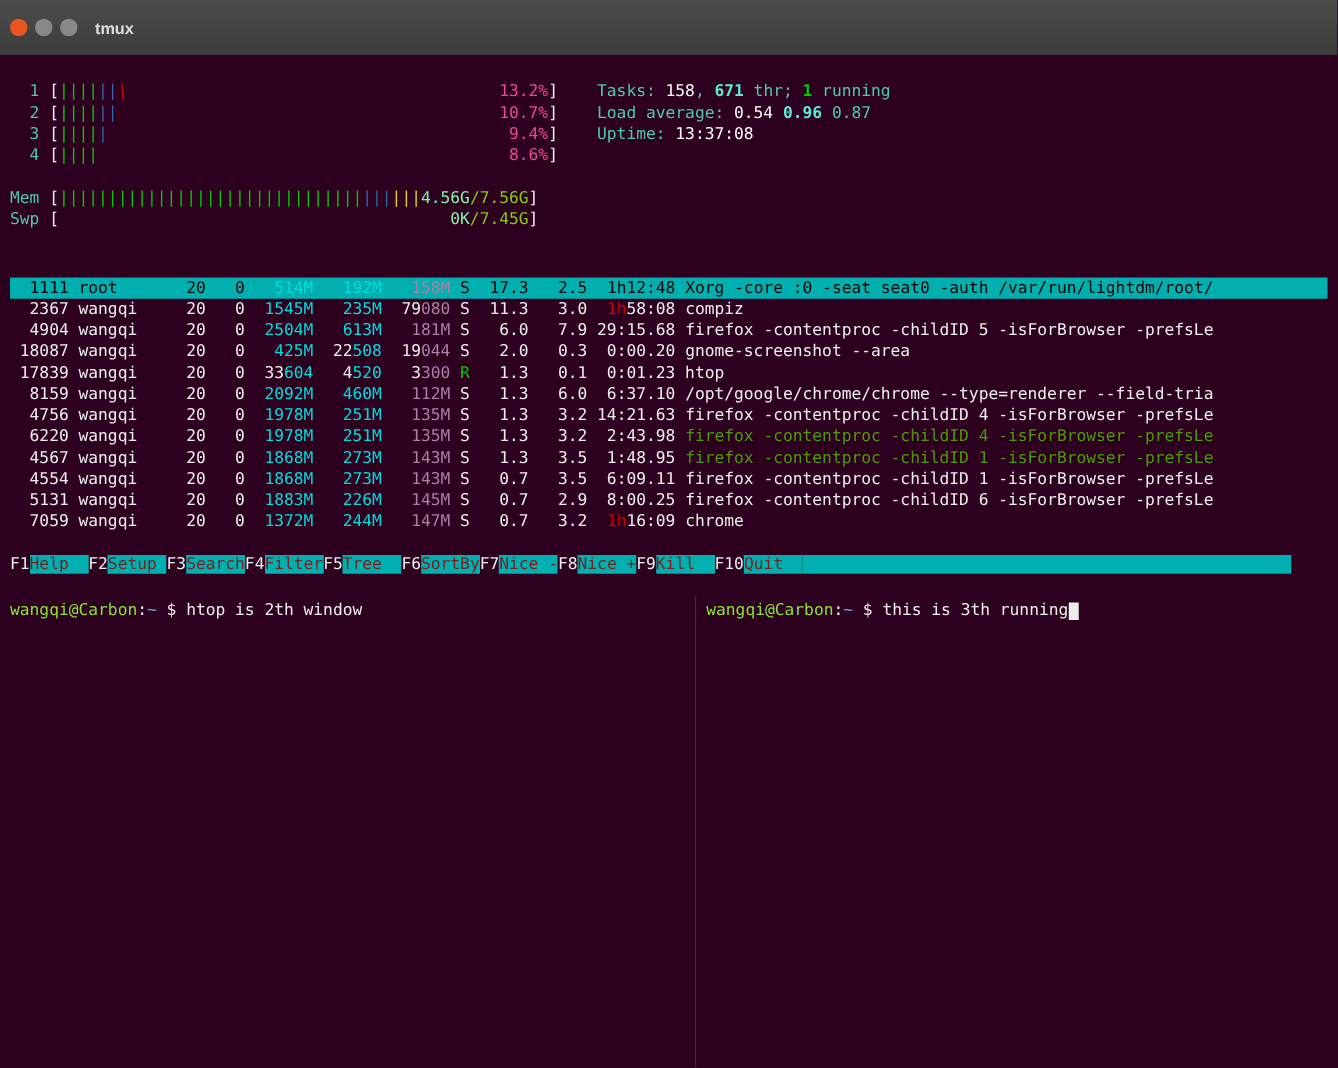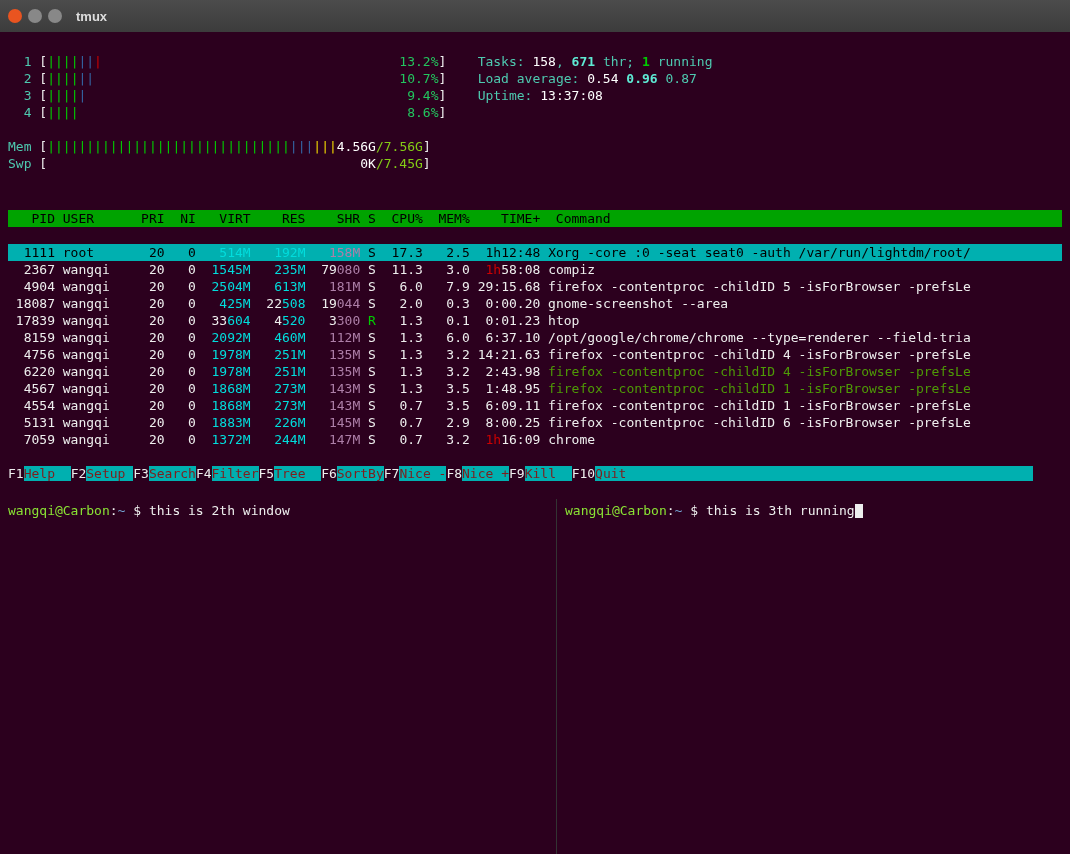--- a/index.html
+++ b/index.html
@@ -5,21 +5,21 @@
 * { margin: 0; padding: 0; box-sizing: border-box; }
 body {
   font-family: "DejaVu Sans Mono", "Liberation Mono", monospace;
   font-size: 13px;
   background: #2c001e;
   width: 1070px;
   height: 854px;
   overflow: hidden;
 }
 .titlebar {
-  height: 32px;
+  height: 44px;
   background: linear-gradient(#4c4c4c, #3c3c3c);
   display: flex;
   align-items: center;
   padding: 0 8px;
   gap: 6px;
 }
 .win-btn {
   width: 14px; height: 14px; border-radius: 50%;
   display: inline-block;
 }
@@ -35,22 +35,22 @@
   line-height: 17px;
   white-space: pre;
   font-size: 13px;
 }
 .cpu-label { color: #4ec9b0; width: 35px; text-align: right; }
 .bracket { color: #eee; }
 .bar-green { color: #00cc00; }
 .bar-red { color: #cc0000; }
 .bar-blue { color: #3465a4; }
 .bar-yellow { color: #edd400; }
-.pct { color: #22c55e; }
-.mem-used { color: #ffffff; }
+.pct { color: #ec4899; }
+.mem-used { color: #86efac; }
 .mem-total { color: #84cc16; }
 
 .sysinfo { color: #4ec9b0; }
 .sysinfo .white { color: #fff; }
 .sysinfo .num { color: #5eead4; font-weight: bold; }
 .sysinfo .green { color: #00cc00; font-weight: bold; }
 
 .header-row {
   background: #00a300;
   color: #000;
@@ -101,21 +101,20 @@
   <span class="win-btn win-close"></span>
   <span class="win-btn win-min"></span>
   <span class="win-btn win-max"></span>
   <span class="win-title">tmux</span>
 </div>
 
 <div class="terminal">
 <div id="cpu-area"><div class="row"><span class="cpu-label">  1 </span><span class="bracket">[</span><span class="bar-green">|</span><span class="bar-green">|</span><span class="bar-green">|</span><span class="bar-green">|</span><span class="bar-blue">|</span><span class="bar-blue">|</span><span class="bar-red">|</span>                                      <span class="pct">13.2%</span><span class="bracket">]</span>    <span class="sysinfo"><span>Tasks: </span><span class="white">158</span>, <span class="num">671</span> thr; <span class="green">1</span> running</span></div><div class="row"><span class="cpu-label">  2 </span><span class="bracket">[</span><span class="bar-green">|</span><span class="bar-green">|</span><span class="bar-green">|</span><span class="bar-green">|</span><span class="bar-blue">|</span><span class="bar-blue">|</span>                                       <span class="pct">10.7%</span><span class="bracket">]</span>    <span class="sysinfo"><span>Load average: </span><span class="white">0.54</span> <span class="num">0.96</span> <span>0.87</span></span></div><div class="row"><span class="cpu-label">  3 </span><span class="bracket">[</span><span class="bar-green">|</span><span class="bar-green">|</span><span class="bar-green">|</span><span class="bar-green">|</span><span class="bar-blue">|</span>                                         <span class="pct">9.4%</span><span class="bracket">]</span>    <span class="sysinfo"><span>Uptime: </span><span class="white">13:37:08</span></span></div><div class="row"><span class="cpu-label">  4 </span><span class="bracket">[</span><span class="bar-green">|</span><span class="bar-green">|</span><span class="bar-green">|</span><span class="bar-green">|</span>                                          <span class="pct">8.6%</span><span class="bracket">]</span>    </div></div>
 <div id="mem-area"><div class="row"><span class="cpu-label">Mem </span><span class="bracket">[</span><span class="bar-green">|</span><span class="bar-green">|</span><span class="bar-green">|</span><span class="bar-green">|</span><span class="bar-green">|</span><span class="bar-green">|</span><span class="bar-green">|</span><span class="bar-green">|</span><span class="bar-green">|</span><span class="bar-green">|</span><span class="bar-green">|</span><span class="bar-green">|</span><span class="bar-green">|</span><span class="bar-green">|</span><span class="bar-green">|</span><span class="bar-green">|</span><span class="bar-green">|</span><span class="bar-green">|</span><span class="bar-green">|</span><span class="bar-green">|</span><span class="bar-green">|</span><span class="bar-green">|</span><span class="bar-green">|</span><span class="bar-green">|</span><span class="bar-green">|</span><span class="bar-green">|</span><span class="bar-green">|</span><span class="bar-green">|</span><span class="bar-green">|</span><span class="bar-green">|</span><span class="bar-green">|</span><span class="bar-blue">|</span><span class="bar-blue">|</span><span class="bar-blue">|</span><span class="bar-yellow">|</span><span class="bar-yellow">|</span><span class="bar-yellow">|</span><span class="mem-used">4.56G</span><span class="mem-total">/7.56G</span><span class="bracket">]</span></div><div class="row"><span class="cpu-label">Swp </span><span class="bracket">[</span>                                        <span class="mem-used">0K</span><span class="mem-total">/7.45G</span><span class="bracket">]</span></div></div>
 <div style="height:4px"></div>
-<div id="header-row" class="header-row">   PID USER      PRI  NI   VIRT    RES    SHR S  CPU%  MEM%    TIME+  Command</div>
 <div id="proc-rows"><div class="row selected-row">  1111 <span class="">root    </span>   20   0 <span class="cyan">  514M</span> <span class="cyan">  192M</span> <span class="magenta">  158M</span> S  17.3   2.5  <span class="">1h</span>12:48 <span class="">Xorg -core :0 -seat seat0 -auth /var/run/lightdm/root/</span></div><div class="row">  2367 <span class="white">wangqi  </span>   20   0 <span class="cyan"> 1545M</span> <span class="cyan">  235M</span>  <span class="white">79</span><span class="magenta">080</span> S  11.3   3.0  <span class="red">1h</span>58:08 <span class="white">compiz</span></div><div class="row">  4904 <span class="white">wangqi  </span>   20   0 <span class="cyan"> 2504M</span> <span class="cyan">  613M</span> <span class="magenta">  181M</span> S   6.0   7.9 29:15.68 <span class="white">firefox -contentproc -childID 5 -isForBrowser -prefsLe</span></div><div class="row"> 18087 <span class="white">wangqi  </span>   20   0 <span class="cyan">  425M</span>  <span class="white">22</span><span class="cyan">508</span>  <span class="white">19</span><span class="magenta">044</span> S   2.0   0.3  0:00.20 <span class="white">gnome-screenshot --area</span></div><div class="row"> 17839 <span class="white">wangqi  </span>   20   0  <span class="white">33</span><span class="cyan">604</span>   <span class="white">4</span><span class="cyan">520</span>   <span class="white">3</span><span class="magenta">300</span> <span class="green">R</span>   1.3   0.1  0:01.23 <span class="white">htop</span></div><div class="row">  8159 <span class="white">wangqi  </span>   20   0 <span class="cyan"> 2092M</span> <span class="cyan">  460M</span> <span class="magenta">  112M</span> S   1.3   6.0  6:37.10 <span class="white">/opt/google/chrome/chrome --type=renderer --field-tria</span></div><div class="row">  4756 <span class="white">wangqi  </span>   20   0 <span class="cyan"> 1978M</span> <span class="cyan">  251M</span> <span class="magenta">  135M</span> S   1.3   3.2 14:21.63 <span class="white">firefox -contentproc -childID 4 -isForBrowser -prefsLe</span></div><div class="row">  6220 <span class="white">wangqi  </span>   20   0 <span class="cyan"> 1978M</span> <span class="cyan">  251M</span> <span class="magenta">  135M</span> S   1.3   3.2  2:43.98 <span class="dimgreen">firefox -contentproc -childID 4 -isForBrowser -prefsLe</span></div><div class="row">  4567 <span class="white">wangqi  </span>   20   0 <span class="cyan"> 1868M</span> <span class="cyan">  273M</span> <span class="magenta">  143M</span> S   1.3   3.5  1:48.95 <span class="dimgreen">firefox -contentproc -childID 1 -isForBrowser -prefsLe</span></div><div class="row">  4554 <span class="white">wangqi  </span>   20   0 <span class="cyan"> 1868M</span> <span class="cyan">  273M</span> <span class="magenta">  143M</span> S   0.7   3.5  6:09.11 <span class="white">firefox -contentproc -childID 1 -isForBrowser -prefsLe</span></div><div class="row">  5131 <span class="white">wangqi  </span>   20   0 <span class="cyan"> 1883M</span> <span class="cyan">  226M</span> <span class="magenta">  145M</span> S   0.7   2.9  8:00.25 <span class="white">firefox -contentproc -childID 6 -isForBrowser -prefsLe</span></div><div class="row">  7059 <span class="white">wangqi  </span>   20   0 <span class="cyan"> 1372M</span> <span class="cyan">  244M</span> <span class="magenta">  147M</span> S   0.7   3.2  <span class="red">1h</span>16:09 <span class="white">chrome</span></div></div>
 <div id="fkeys" class="fkeys"><span class="fkey-num">F1</span><span class="fkey-lbl">Help  </span><span class="fkey-num">F2</span><span class="fkey-lbl">Setup </span><span class="fkey-num">F3</span><span class="fkey-lbl">Search</span><span class="fkey-num">F4</span><span class="fkey-lbl">Filter</span><span class="fkey-num">F5</span><span class="fkey-lbl">Tree  </span><span class="fkey-num">F6</span><span class="fkey-lbl">SortBy</span><span class="fkey-num">F7</span><span class="fkey-lbl">Nice -</span><span class="fkey-num">F8</span><span class="fkey-lbl">Nice +</span><span class="fkey-num">F9</span><span class="fkey-lbl">Kill  </span><span class="fkey-num">F10</span><span class="fkey-lbl">Quit  </span><span class="fkey-lbl">                                                  </span></div>
 </div>
 
 <div class="panes">
-  <div class="pane pane-left"><span class="prompt-user">wangqi</span><span class="prompt-user">@</span><span class="prompt-host">Carbon</span><span class="white">:</span><span class="prompt-path">~</span><span class="white"> $ </span><span class="white">this is 2th window</span></div>
+  <div class="pane pane-left"><span class="prompt-user">wangqi</span><span class="prompt-user">@</span><span class="prompt-host">Carbon</span><span class="white">:</span><span class="prompt-path">~</span><span class="white"> $ </span><span class="white">htop is 2th window</span></div>
   <div class="pane pane-right"><span class="prompt-user">wangqi</span><span class="prompt-user">@</span><span class="prompt-host">Carbon</span><span class="white">:</span><span class="prompt-path">~</span><span class="white"> $ </span><span class="white">this is 3th running</span><span class="cursor"></span></div>
 </div>
 
 </body></html>

